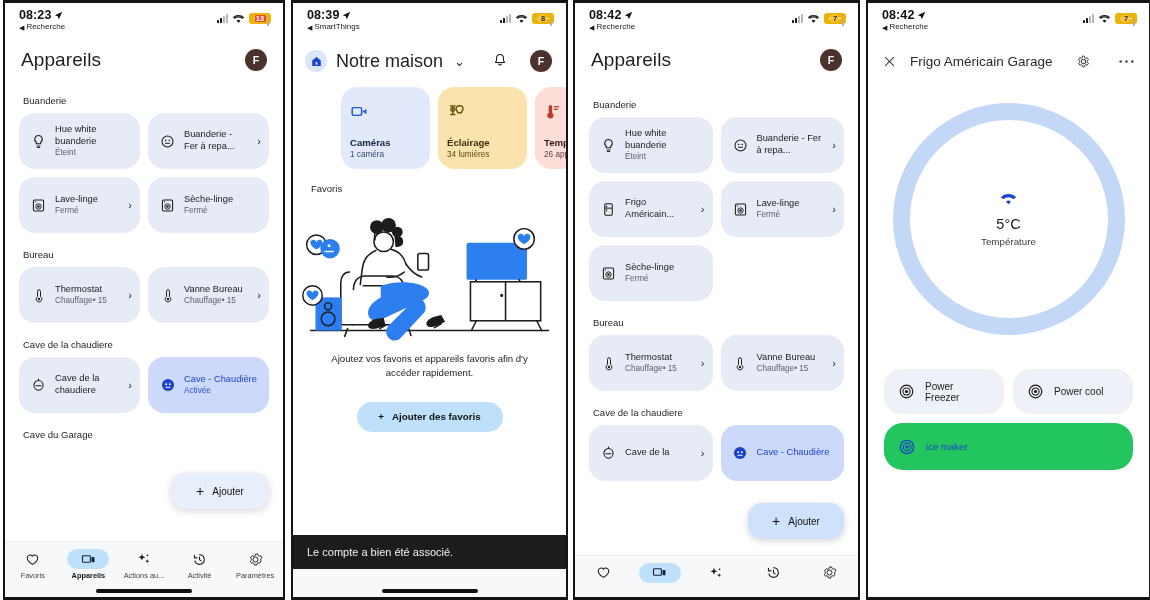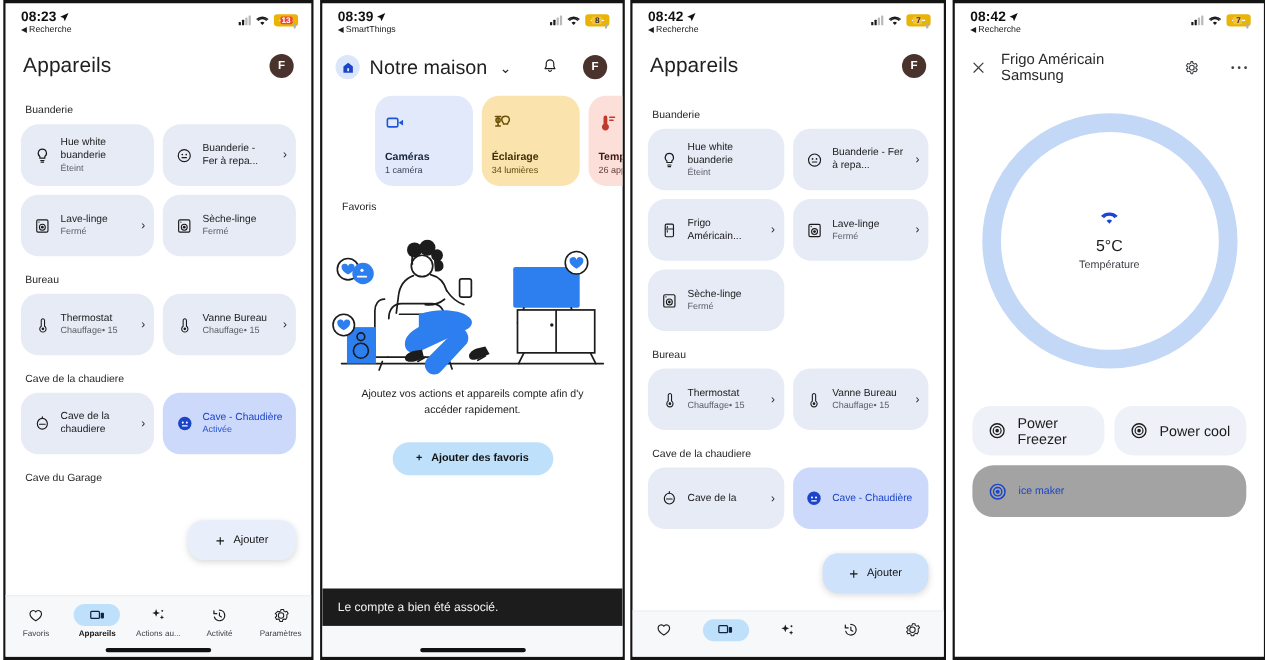--- a/index.html
+++ b/index.html
@@ -130,22 +130,22 @@
   .ring-wrap { display:flex; align-items:flex-end; justify-content:center; margin-top: 22px; }
   .ring {
     width: 232px; height: 232px; border-radius: 50%;
     border: 17px solid #c3d7f7; display:flex; flex-direction:column; align-items:center; justify-content:center;
   }
   .ring .wifi { color: #1a44d6; margin-bottom: 6px; }
   .ring .temp { font-size: 14.5px; color: #1c1c1c; }
   .ring .templbl { font-size: 9.8px; color: #3a3d42; margin-top: 4px; }
   .fn-grid { display:grid; grid-template-columns: 1fr 1fr; gap: 9px; padding: 0 16px; margin-top: 34px; }
   .fn-card { background: #eef1f7; border-radius: 17px; height: 45px; display:flex; align-items:center; gap: 10px; padding: 0 14px; }
-  .fn-card .fl { font-size: 13px; color: #1b1b1b; }
-  .fn-wide { margin: 9px 16px 0; background: #a3a3a3; border-radius: 19px; height: 47px; display:flex; align-items:center; gap: 10px; padding: 0 14px; }
+  .fn-card .fl { font-size: 10px; color: #1b1b1b; }
+  .fn-wide { margin: 9px 16px 0; background: #22c55e; border-radius: 19px; height: 47px; display:flex; align-items:center; gap: 10px; padding: 0 14px; }
   .fn-wide .fl { font-size: 9.6px; color: #1b44c8; }
   .pw-ico { color: #1b1b1b; display:flex; }
   .pw-ico.blue { color: #1b44c8; }
 </style>
 </head>
 <body>
 
 <div class="stage">
 
   <div class="phone p1">
@@ -524,21 +524,21 @@
         <circle cx="38" cy="50" r="10" fill="#2d7ff0"></circle>
         <circle cx="37" cy="47" r="1.5" fill="#fff"></circle>
           <path d="M33 53h8" stroke="#fff" stroke-width="1.6" stroke-linecap="round"></path>
         <circle cx="20" cy="98" r="10" fill="#fff" stroke="#1c1c1c" stroke-width="1.5"></circle>
         <path d="M20 103c-4-2.5-6-4.5-6-6.6a2.9 2.9 0 0 1 6-1 2.9 2.9 0 0 1 6 1c0 2.1-2 4.1-6 6.6z" fill="#2d7ff0"></path>
         <circle cx="237" cy="40" r="10.5" fill="#fff" stroke="#1c1c1c" stroke-width="1.5"></circle>
         <path d="M237 45.5c-4.3-2.7-6.4-4.8-6.4-7a3.1 3.1 0 0 1 6.4-1.1 3.1 3.1 0 0 1 6.4 1.1c0 2.2-2.1 4.3-6.4 7z" fill="#2d7ff0"></path>
       </g>
     </svg>
 
-    <div class="fav-text">Ajoutez vos actions et appareils compte afin d'y accéder rapidement.</div>
+    <div class="fav-text">Ajoutez vos favoris et appareils favoris afin d'y accéder rapidement.</div>
 
     <button class="fav-btn">
       <span>+</span>
       <span>Ajouter des favoris</span>
     </button>
 
     <div class="bottomstub">
       <div class="homebar"></div>
     </div>
     <div class="toast">
@@ -808,21 +808,21 @@
         </div>
       </div>
     </div>
 
     <div class="detail-bar">
       <span class="d-ico">
           <svg width="15" height="15" viewBox="0 0 20 20">
             <path d="M4.5 4.5l11 11M15.5 4.5l-11 11" stroke="#3c4043" stroke-width="1.5" stroke-linecap="round"></path>
           </svg>
         </span>
-      <span class="detail-title">Frigo Américain Samsung</span>
+      <span class="detail-title">Frigo Américain Garage</span>
       <span class="d-ico last">
           <svg width="15" height="15" viewBox="0 0 20 20">
             <circle cx="10" cy="10" r="2.9" fill="none" stroke="#3c4043" stroke-width="1.4"></circle>
             <path d="M10 2.6l1 .1.4 2a6.6 6.6 0 0 1 1.7 1l1.9-.7 1.6 2.7L14.9 9l.1 1-.1 1 1.7 1.3-1.6 2.7-1.9-.7a6.6 6.6 0 0 1-1.7 1l-.4 2H8.9l-.3-2a6.6 6.6 0 0 1-1.7-1l-1.9.7L3.4 12l1.7-1.3V9L3.4 7.7 5 5l1.9.7a6.6 6.6 0 0 1 1.7-1l.3-2z" fill="none" stroke="#3c4043" stroke-width="1.3" stroke-linejoin="round"></path>
           </svg>
         </span>
       <span class="d-ico" style="margin-left:14px">
           <svg width="17" height="5" viewBox="0 0 20 6">
             <circle cx="3" cy="3" r="1.5" fill="#3c4043"></circle>
             <circle cx="10" cy="3" r="1.5" fill="#3c4043"></circle>

